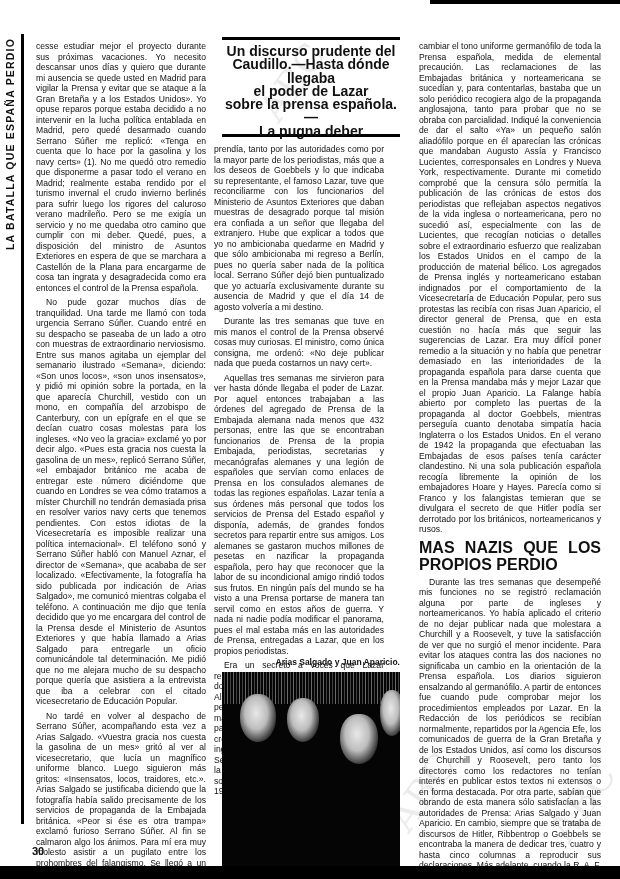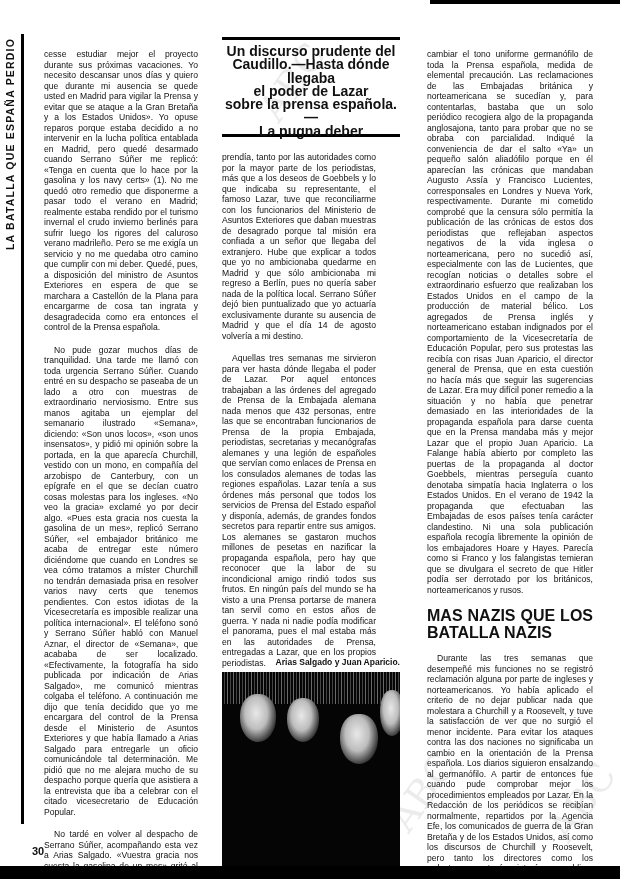--- a/index.html
+++ b/index.html
@@ -2,21 +2,21 @@
 <html><head>
 <meta charset="utf-8">
 <style>
   html, body { margin:0; padding:0; background:#fff; }
   body { width:620px; height:879px; position:relative; overflow:hidden; font-family:"Liberation Sans", sans-serif; color:#111; }
   .topbar { position:absolute; left:430px; top:0; width:190px; height:4px; background:#000; }
   .vert-header { position:absolute; left:4px; top:30px; width:14px; height:220px; }
   .vert-header span { position:absolute; left:0; top:220px; transform-origin:0 0; transform:rotate(-90deg); white-space:nowrap; font-size:10.5px; font-weight:bold; letter-spacing:1.2px; width:220px; }
   .vrule { position:absolute; left:21px; top:34px; width:3px; height:790px; background:#000; }
   .col { position:absolute; font-size:8.6px; line-height:10.5px; text-align:justify; }
-  .col p { margin:12px; text-indent:10px; }
+  .col p { margin:4px; text-indent:10px; }
   .col p.first { text-indent:0; }
   .c1 { left:32px; top:37px; width:178px; }
   .c2 { left:210px; top:140px; width:178px; }
   .c3 { left:415px; top:37px; width:190px; }
   .headline-box { position:absolute; left:222px; top:37px; width:178px; height:100px; border-top:3px solid #000; border-bottom:3px solid #000; text-align:center; font-weight:bold; font-size:14px; line-height:13.3px; padding-top:5px; box-sizing:border-box; }
   .subhead { font-weight:bold; font-size:16px; line-height:17px; margin:10px 0 10px 0; text-indent:0 !important; }
   .page-number { position:absolute; left:32px; top:845px; font-weight:bold; font-size:11px; }
   .photo-caption { position:absolute; left:222px; top:657px; width:178px; text-align:right; font-size:8.5px; font-weight:bold; }
   .photo { position:absolute; left:222px; top:672px; width:178px; height:200px; background:#050505; overflow:hidden; }
   .face { position:absolute; background:radial-gradient(ellipse at 45% 40%, #e8e8e8 0%, #bdbdbd 40%, #2a2a2a 75%, #050505 100%); border-radius:45% 45% 50% 50%; }
@@ -50,32 +50,33 @@
 <div class="headline-box">
   <div>Un discurso prudente del</div>
   <div>Caudillo.—Hasta dónde llegaba</div>
   <div>el poder de Lazar</div>
   <div>sobre la prensa española.—</div>
   <div>La pugna deber</div>
 </div>
 
 <div class="col c2">
   <p class="first">prendía, tanto por las autoridades como por la mayor parte de los periodistas, más que a los deseos de Goebbels y lo que indicaba su representante, el famoso Lazar, tuve que reconciliarme con los funcionarios del Ministerio de Asuntos Exteriores que daban muestras de desagrado porque tal misión era confiada a un señor que llegaba del extranjero. Hube que explicar a todos que yo no ambicionaba quedarme en Madrid y que sólo ambicionaba mi regreso a Berlín, pues no quería saber nada de la política local. Serrano Súñer dejó bien puntualizado que yo actuaría exclusivamente durante su ausencia de Madrid y que el día 14 de agosto volvería a mi destino.</p>
+  <p>Durante las tres semanas que tuve en mis manos el control de la Prensa observé cosas muy curiosas. El ministro, como única consigna, me ordenó: «No deje publicar nada que pueda costarnos un navy cert».</p>
   <p>Aquellas tres semanas me sirvieron para ver hasta dónde llegaba el poder de Lazar. Por aquel entonces trabajaban a las órdenes del agregado de Prensa de la Embajada alemana nada menos que 432 personas, entre las que se encontraban funcionarios de Prensa de la propia Embajada, periodistas, secretarias y mecanógrafas alemanes y una legión de españoles que servían como enlaces de Prensa en los consulados alemanes de todas las regiones españolas. Lazar tenía a sus órdenes más personal que todos los servicios de Prensa del Estado español y disponía, además, de grandes fondos secretos para repartir entre sus amigos. Los alemanes se gastaron muchos millones de pesetas en nazificar la propaganda española, pero hay que reconocer que la labor de su incondicional amigo rindió todos sus frutos. En ningún país del mundo se ha visto a una Prensa portarse de manera tan servil como en estos años de guerra. Y nada ni nadie podía modificar el panorama, pues el mal estaba más en las autoridades de Prensa, entregadas a Lazar, que en los propios periodistas.</p>
   <p>Era un secreto a voces que Lazar repartía mensualmente cantidades fijas para dominar y controlar la Prensa española. Algunos recibían sumas importantes que les permitían vivir lujosamente; pero la gran mayoría aceptaba el soborno porque servía para vencer las dificultades económicas creadas por la carestía de la vida y los ingresos oficiales cada vez más limitados. Serrano Súñer sabía que Lazar controlaba la Prensa, pero aplazaba para más tarde la solución de este problema. En el verano de 1942 expuse la necesidad de</p>
 </div>
 
 <div class="photo-caption">Arias Salgado y Juan Aparicio.</div>
 <div class="photo">
   <div class="noise"></div>
   <div class="face" style="left:18px;top:22px;width:36px;height:48px;"></div>
   <div class="face" style="left:65px;top:26px;width:32px;height:44px;"></div>
   <div class="face" style="left:118px;top:42px;width:38px;height:50px;"></div>
   <div class="face" style="left:158px;top:18px;width:24px;height:46px;"></div>
 </div>
 
 <div class="col c3">
   <p class="first">cambiar el tono uniforme germanófilo de toda la Prensa española, medida de elemental precaución. Las reclamaciones de las Embajadas británica y norteamericana se sucedían y, para contentarlas, bastaba que un solo periódico recogiera algo de la propaganda anglosajona, tanto para probar que no se obraba con parcialidad. Indiqué la conveniencia de dar el salto «Ya» un pequeño salón aliadófilo porque en él aparecían las crónicas que mandaban Augusto Assía y Francisco Lucientes, corresponsales en Londres y Nueva York, respectivamente. Durante mi cometido comprobé que la censura sólo permitía la publicación de las crónicas de estos dos periodistas que reflejaban aspectos negativos de la vida inglesa o norteamericana, pero no sucedió así, especialmente con las de Lucientes, que recogían noticias o detalles sobre el extraordinario esfuerzo que realizaban los Estados Unidos en el campo de la producción de material bélico. Los agregados de Prensa inglés y norteamericano estaban indignados por el comportamiento de la Vicesecretaría de Educación Popular, pero sus protestas las recibía con risas Juan Aparicio, el director general de Prensa, que en esta cuestión no hacía más que seguir las sugerencias de Lazar. Era muy difícil poner remedio a la situación y no había que penetrar demasiado en las interioridades de la propaganda española para darse cuenta que en la Prensa mandaba más y mejor Lazar que el propio Juan Aparicio. La Falange había abierto por completo las puertas de la propaganda al doctor Goebbels, mientras perseguía cuanto denotaba simpatía hacia Inglaterra o los Estados Unidos. En el verano de 1942 la propaganda que efectuaban las Embajadas de esos países tenía carácter clandestino. Ni una sola publicación española recogía libremente la opinión de los embajadores Hoare y Hayes. Parecía como si Franco y los falangistas temieran que se divulgara el secreto de que Hitler podía ser derrotado por los británicos, norteamericanos y rusos.</p>
-  <p class="subhead">MAS NAZIS QUE LOS BATALLA NAZIS</p>
+  <p class="subhead">MAS NAZIS QUE LOS PROPIOS PERDIO</p>
   <p>Durante las tres semanas que desempeñé mis funciones no se registró reclamación alguna por parte de ingleses y norteamericanos. Yo había aplicado el criterio de no dejar publicar nada que molestara a Churchill y a Roosevelt, y tuve la satisfacción de ver que no surgió el menor incidente. Para evitar los ataques contra las dos naciones no significaba un cambio en la orientación de la Prensa española. Los diarios siguieron ensalzando al germanófilo. A partir de entonces fue cuando pude comprobar mejor los procedimientos empleados por Lazar. En la Redacción de los periódicos se recibían normalmente, repartidos por la Agencia Efe, los comunicados de guerra de la Gran Bretaña y de los Estados Unidos, así como los discursos de Churchill y Roosevelt, pero tanto los directores como los redactores no tenían interés en publicar estos textos ni extensos o en forma destacada. Por otra parte, sabían que obrando de esta manera sólo satisfacían a las autoridades de Prensa: Arias Salgado y Juan Aparicio. En cambio, siempre que se trataba de discursos de Hitler, Ribbentrop o Goebbels se encontraba la manera de dedicar tres, cuatro y hasta cinco columnas a reproducir sus declaraciones. Más adelante, cuando la R. A. F. atacaba con formaciones de mil aviones las ciudades alemanas y en cambio Berlín una incursión de la Luftwaffe como represalia (se trataba de ataques realizados por un par de docenas de aparatos) ocurría que la mayor parte de los periódicos germanófilos, especialmente aquellos que se mantenían dóciles a Lazar, destacaban el ataque alemán y colocaban en segundo lugar la poderosa acción inglesa. Todavía sucedía que, cuando las cosas empezaron a andar mal para los nazis en Rusia y el «Wochenblatt Beobachter» publicaba algún artículo</p>
 </div>
 
 <div class="bottombar"></div>
 
 </body></html>

